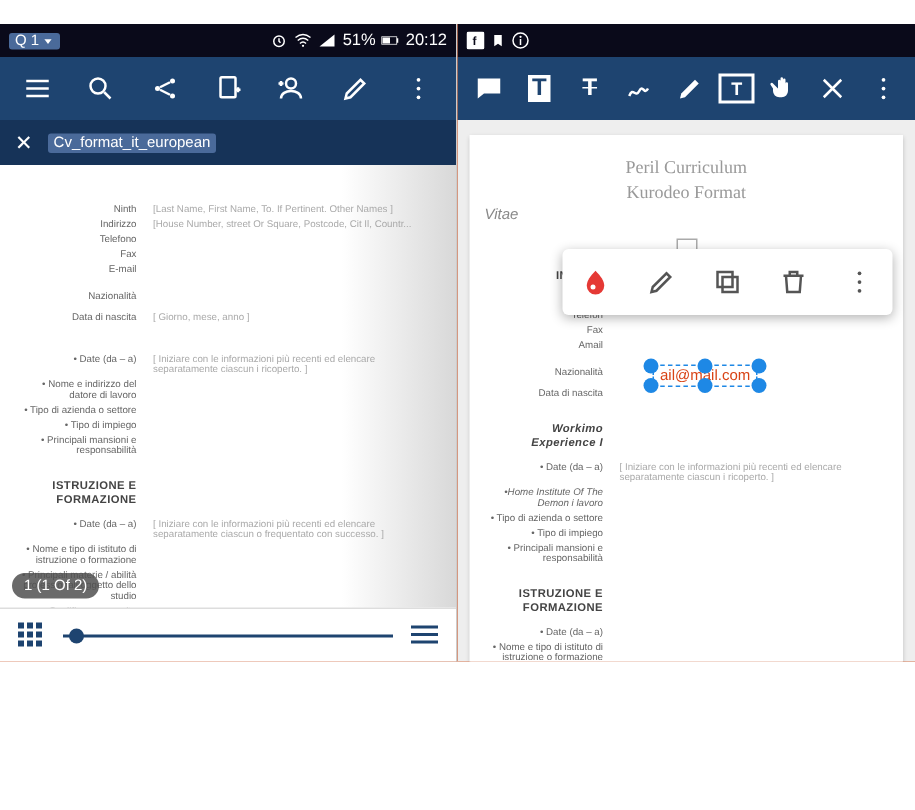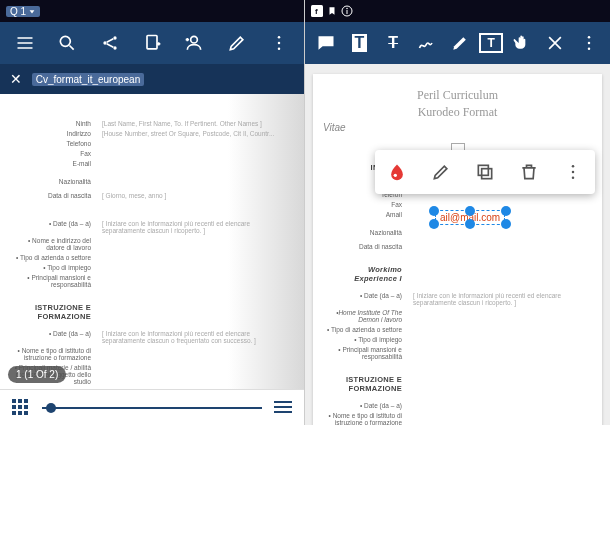--- a/index.html
+++ b/index.html
@@ -1,18 +1,18 @@
 <!DOCTYPE html>
 <html><head>
 <meta charset="utf-8">
 <style>
   * { box-sizing: border-box; margin: 0; padding: 0; }
   body { font-family: sans-serif; background: #fff; width: 610px; height: 540px; overflow: hidden; }
   .container { display: flex; width: 610px; height: 540px; }
-  .pane { width: 305px; height: 425px; position: relative; background: #c2410c; overflow: hidden; }
+  .pane { width: 305px; height: 425px; position: relative; background: #c2410c; overflow: hidden; margin-top: 16px; }
   .pane:first-child { border-right: 1px solid #ccc; }
 
   .statusbar { height: 22px; background: #0a0a1a; color: #fff; display: flex; align-items: center; justify-content: space-between; padding: 0 6px; font-size: 11px; }
   .sb-left, .sb-right { display: flex; align-items: center; gap: 4px; }
   .sb-right svg { width: 12px; height: 12px; }
   .active-tab { background: #4a6a9a; border-radius: 2px; padding: 0 4px; font-size: 10px; display:flex; align-items:center; gap:2px;}
 
   .toolbar { height: 42px; background: #1e4470; display: flex; align-items: center; justify-content: space-around; padding: 0 4px; }
   .toolbar .tbtn { width: 30px; height: 30px; display: flex; align-items: center; justify-content: center; color: #fff; }
   .toolbar svg { width: 20px; height: 20px; fill: none; stroke: #fff; stroke-width: 2; }
@@ -39,21 +39,21 @@
   .grid-icon div { background: #1e4470; }
   .slider-line { flex: 1; height: 2px; background: #1e4470; position: relative; }
   .slider-thumb { position: absolute; left: 4px; top: -4px; width: 10px; height: 10px; background: #1e4470; border-radius: 50%; }
   .list-icon { width: 18px; height: 14px; }
   .list-icon div { height: 2px; background: #1e4470; margin-bottom: 3px; }
 
   .popup { position: absolute; top: 150px; left: 70px; width: 220px; height: 44px; background: #fff; border-radius: 4px; box-shadow: 0 2px 8px rgba(0,0,0,0.3); display: flex; align-items: center; justify-content: space-around; z-index: 10; }
   .popup .pbtn { width: 30px; height: 30px; display: flex; align-items: center; justify-content: center; }
   .popup svg { width: 20px; height: 20px; }
 
-  .sel-box { position: absolute; top: 210px; left: 130px; z-index: 5; }
+  .sel-box { position: absolute; top: 227px; left: 130px; z-index: 5; }
   .sel-text { color: #d84315; font-size: 10px; border: 1px dashed #1e88e5; padding: 1px 4px; background: #fff; }
   .sel-handle { width: 10px; height: 10px; background: #1e88e5; border-radius: 50%; position: absolute; }
   .sel-handle.tl { left: -6px; top: -4px; }
   .sel-handle.tr { right: -6px; top: -4px; }
   .sel-handle.bl { left: -6px; bottom: -4px; }
   .sel-handle.br { right: -6px; bottom: -4px; }
   .sel-handle.tm { left: 50%; margin-left:-5px; top: -4px; }
   .sel-handle.bm { left: 50%; margin-left:-5px; bottom: -4px; }
 
   .pane2-docbg { position:absolute; top:64px; bottom:0; left:0; right:0; background:#eee; }
@@ -69,20 +69,40 @@
 <div class="pane">
   <div class="statusbar">
     <div class="sb-left">
       <span class="active-tab">
         <span>Q 1</span>
         <svg viewBox="0 0 10 10" width="8" height="8">
               <polygon points="2,4 8,4 5,8" fill="#fff"></polygon>
             </svg>
       </span>
     </div>
+    <div class="sb-right">
+      <svg viewBox="0 0 24 24">
+            <circle cx="12" cy="13" r="7" fill="none" stroke="#fff" stroke-width="2"></circle>
+            <path d="M12 9v4l2 2" stroke="#fff" stroke-width="2" fill="none"></path>
+          </svg>
+      <svg viewBox="0 0 24 24">
+            <path d="M2 8 Q12 0 22 8 M5 12 Q12 6 19 12 M8 16 Q12 12 16 16" stroke="#fff" fill="none" stroke-width="2"></path>
+            <circle cx="12" cy="19" r="1.5" fill="#fff"></circle>
+          </svg>
+      <svg viewBox="0 0 24 24">
+            <polygon points="2,20 22,20 22,4" fill="#fff"></polygon>
+          </svg>
+      <span>51%</span>
+      <svg viewBox="0 0 24 12" width="18" height="10">
+            <rect x="1" y="1" width="20" height="10" fill="none" stroke="#fff"></rect>
+            <rect x="21" y="3" width="2" height="6" fill="#fff"></rect>
+            <rect x="2" y="2" width="10" height="8" fill="#fff"></rect>
+          </svg>
+      <span>20:12</span>
+    </div>
   </div>
 
   <div class="toolbar">
     <div class="tbtn">
           <svg viewBox="0 0 24 24">
             <path d="M3 6h18M3 12h18M3 18h18"></path>
           </svg>
         </div>
     <div class="tbtn">
           <svg viewBox="0 0 24 24">

